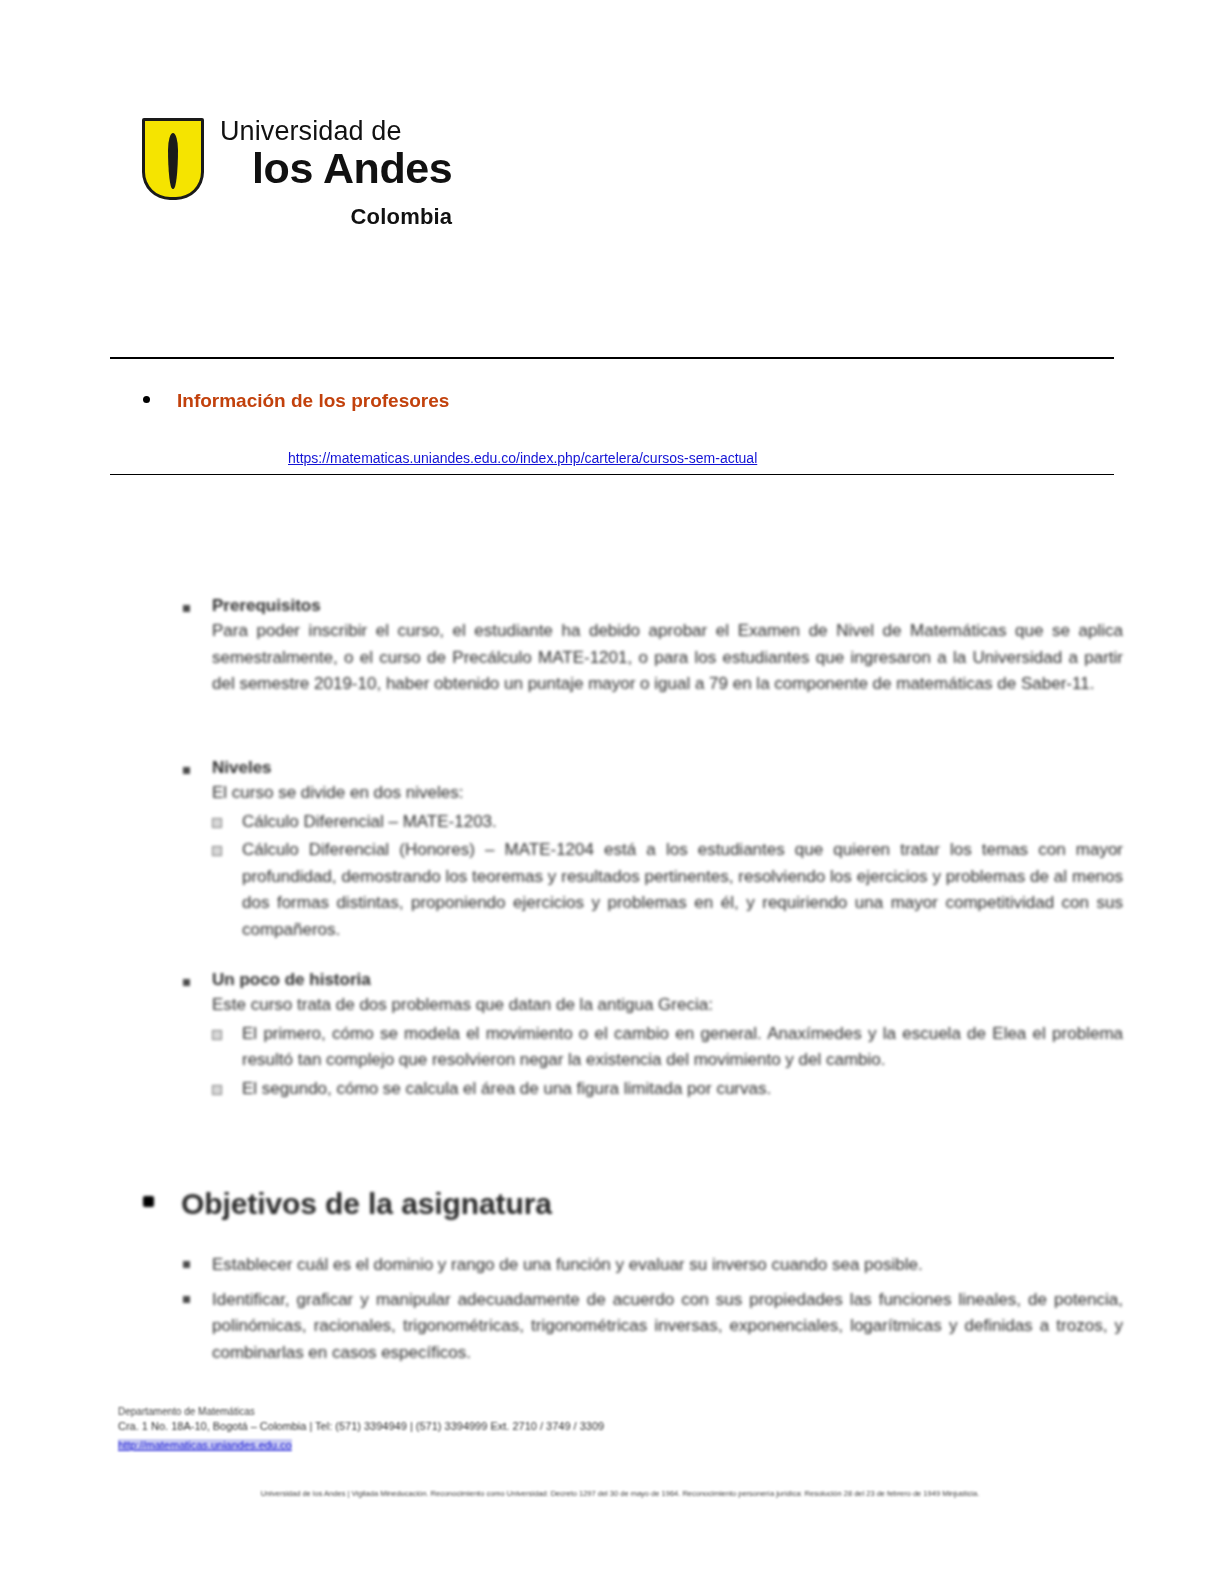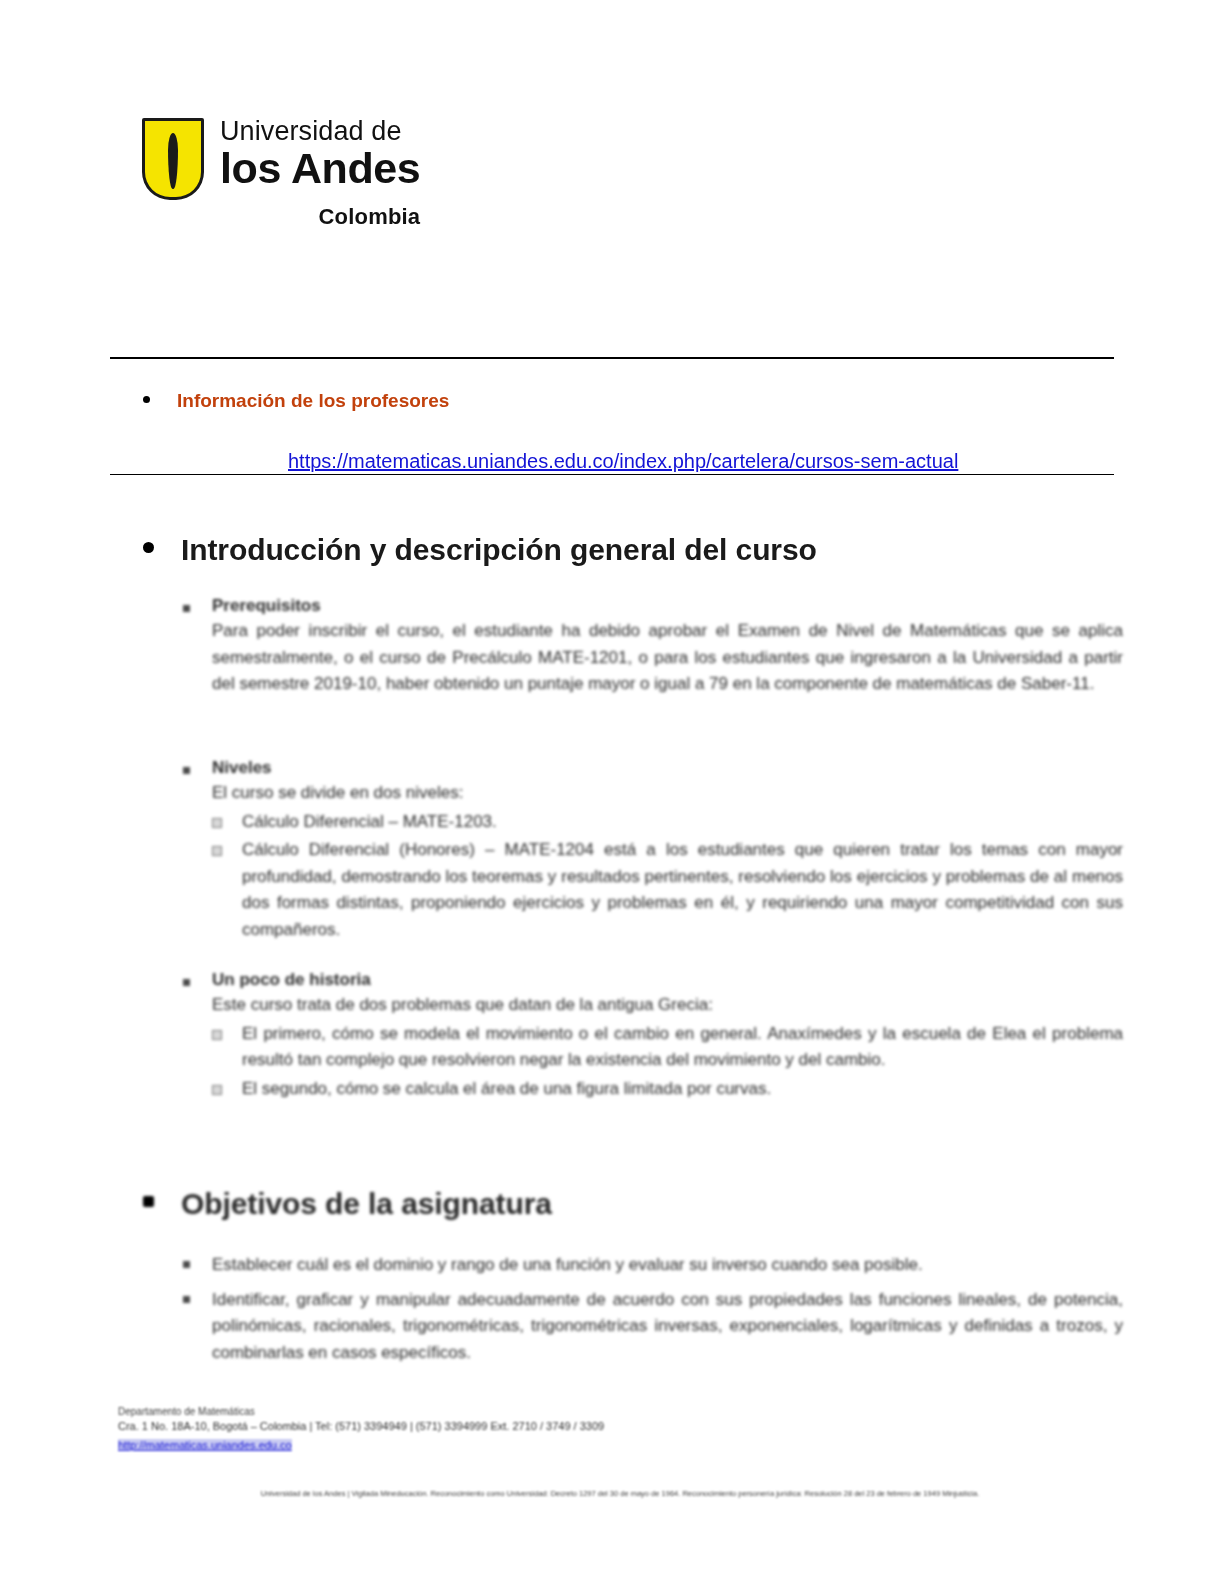--- a/index.html
+++ b/index.html
@@ -59,20 +59,21 @@
     font-size: 27px;
     color: #111;
     letter-spacing: 0.1px;
   }
   .logo-line2 {
     font-size: 43px;
     font-weight: bold;
     color: #111;
     margin-top: 2px;
     letter-spacing: -0.4px;
+    margin-left: 32px;
   }
   .logo-line3 {
     font-size: 22px;
     font-weight: bold;
     color: #111;
     text-align: right;
     margin-top: 16px;
     letter-spacing: 0.2px;
   }
 
@@ -107,21 +108,21 @@
   }
   .profs-label {
     font-size: 19px;
     font-weight: bold;
     color: #c2410c;
   }
   .profs-link {
     position: absolute;
     left: 288px;
     top: 450px;
-    font-size: 20px;
+    font-size: 14px;
     color: #1414d6;
     text-decoration: underline;
   }
 
   
   .h1-row {
     position: absolute;
     left: 143px;
     top: 533px;
     display: flex;
@@ -265,24 +266,20 @@
 
   <div class="rule rule-top"></div>
   <div class="rule rule-bottom"></div>
 
   <div class="profs-item">
     <span class="bullet-dot"></span>
     <span class="profs-label">Información de los profesores</span>
   </div>
   <a class="profs-link" href="#">https://matematicas.uniandes.edu.co/index.php/cartelera/cursos-sem-actual</a>
 
-  <div class="h1-row">
-    <span class="h1-bullet"></span>
-    <span class="h1-text">Introducción y descripción general del curso</span>
-  </div>
 
   <div class="section blur" style="top:596px;">
     <div class="sub-item">
       <span class="sq-bullet"></span>
       <div class="sub-body">
         <div class="sub-title">Prerequisitos</div>
         <div class="sub-para">Para poder inscribir el curso, el estudiante ha debido aprobar el Examen de Nivel de Matemáticas que se aplica semestralmente, o el curso de Precálculo MATE-1201, o para los estudiantes que ingresaron a la Universidad a partir del semestre 2019-10, haber obtenido un puntaje mayor o igual a 79 en la componente de matemáticas de Saber-11.</div>
       </div>
     </div>
   </div>

